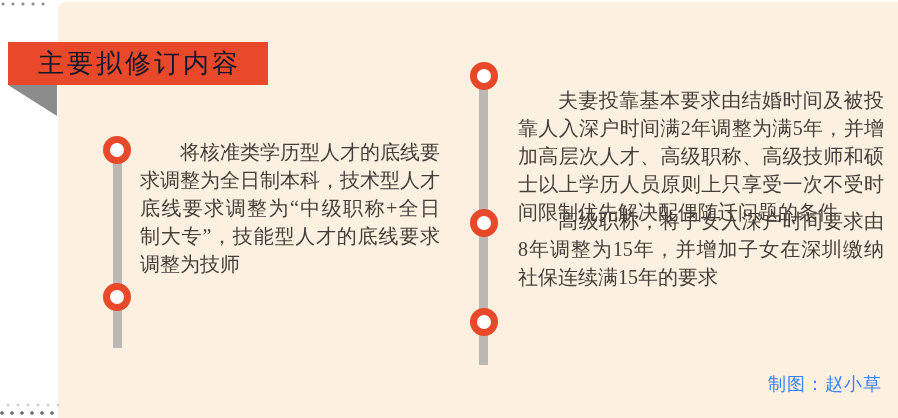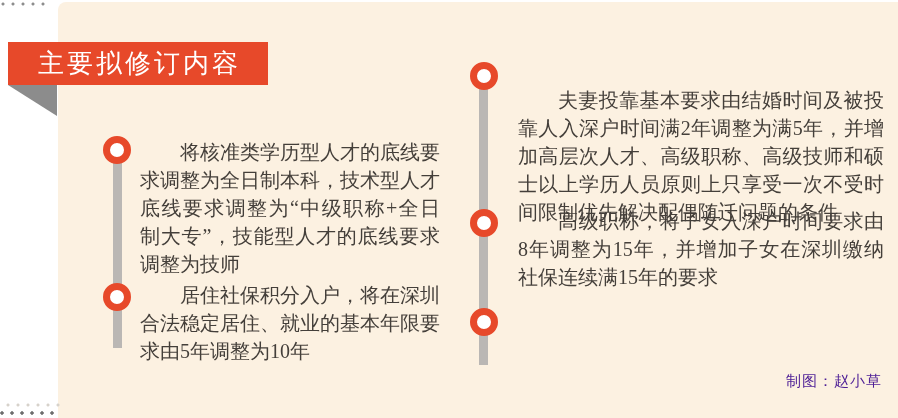--- a/index.html
+++ b/index.html
@@ -16,21 +16,21 @@
     left: 58px; top: 2px;
     width: 840px; height: 416px;
     background: var(--panel-bg, #fcf1e1);
     border-top-left-radius: 8px;
   }
   .banner {
     position: absolute;
     left: 8px; top: 42px;
     width: 260px; height: 43px;
     background: var(--accent-red, #e7492a);
-    color: #ffffff;
+    color: #0f172a;
     display: flex;
     align-items: center;
     padding-left: 30px;
     box-sizing: border-box;
     font-size: 26px;
     letter-spacing: 3px;
     z-index: 3;
   }
   .fold {
     position: absolute;
@@ -73,23 +73,23 @@
     z-index: 2;
   }
   .i-l1 { left: 140px; top: 138px; width: 300px; }
   .i-l2 { left: 140px; top: 281px; width: 300px; }
   .i-r1 { left: 518px; top: 58px;  width: 366px; margin-top: 28px; }
   .i-r2 { left: 518px; top: 207px; width: 366px; }
   .i-r3 { left: 518px; top: 309px; width: 366px; }
   .credit {
     position: absolute;
     right: 16px; top: 372px;
-    font-size: 15px;
+    font-size: 18px;
     letter-spacing: 1px;
-    color: #4c1d95;
+    color: #3b82f6;
     z-index: 2;
   }
   .dots {
     position: absolute;
     background-size: 10px 10px;
     background-repeat: repeat-x;
     z-index: 4;
   }
   .dots-tl {
     left: -2px; top: -1px; width: 52px; height: 10px;
@@ -117,21 +117,20 @@
 
   <div class="fold"></div>
   <div class="banner">
     <span>主要拟修订内容</span>
   </div>
 
   <div class="tl-line line-left"></div>
   <div class="bullet b-l1"></div>
   <div class="bullet b-l2"></div>
   <p class="item i-l1">将核准类学历型人才的底线要求调整为全日制本科，技术型人才底线要求调整为“中级职称+全日制大专”，技能型人才的底线要求调整为技师</p>
-  <p class="item i-l2">居住社保积分入户，将在深圳合法稳定居住、就业的基本年限要求由5年调整为10年</p>
 
   <div class="tl-line line-right"></div>
   <div class="bullet b-r1"></div>
   <div class="bullet b-r2"></div>
   <div class="bullet b-r3"></div>
   <p class="item i-r1">夫妻投靠基本要求由结婚时间及被投靠人入深户时间满2年调整为满5年，并增加高层次人才、高级职称、高级技师和硕士以上学历人员原则上只享受一次不受时间限制优先解决配偶随迁问题的条件</p>
   <p class="item i-r2">高级职称，将子女入深户时间要求由8年调整为15年，并增加子女在深圳缴纳社保连续满15年的要求</p>
 
   <div class="credit">制图：赵小草</div>
 

